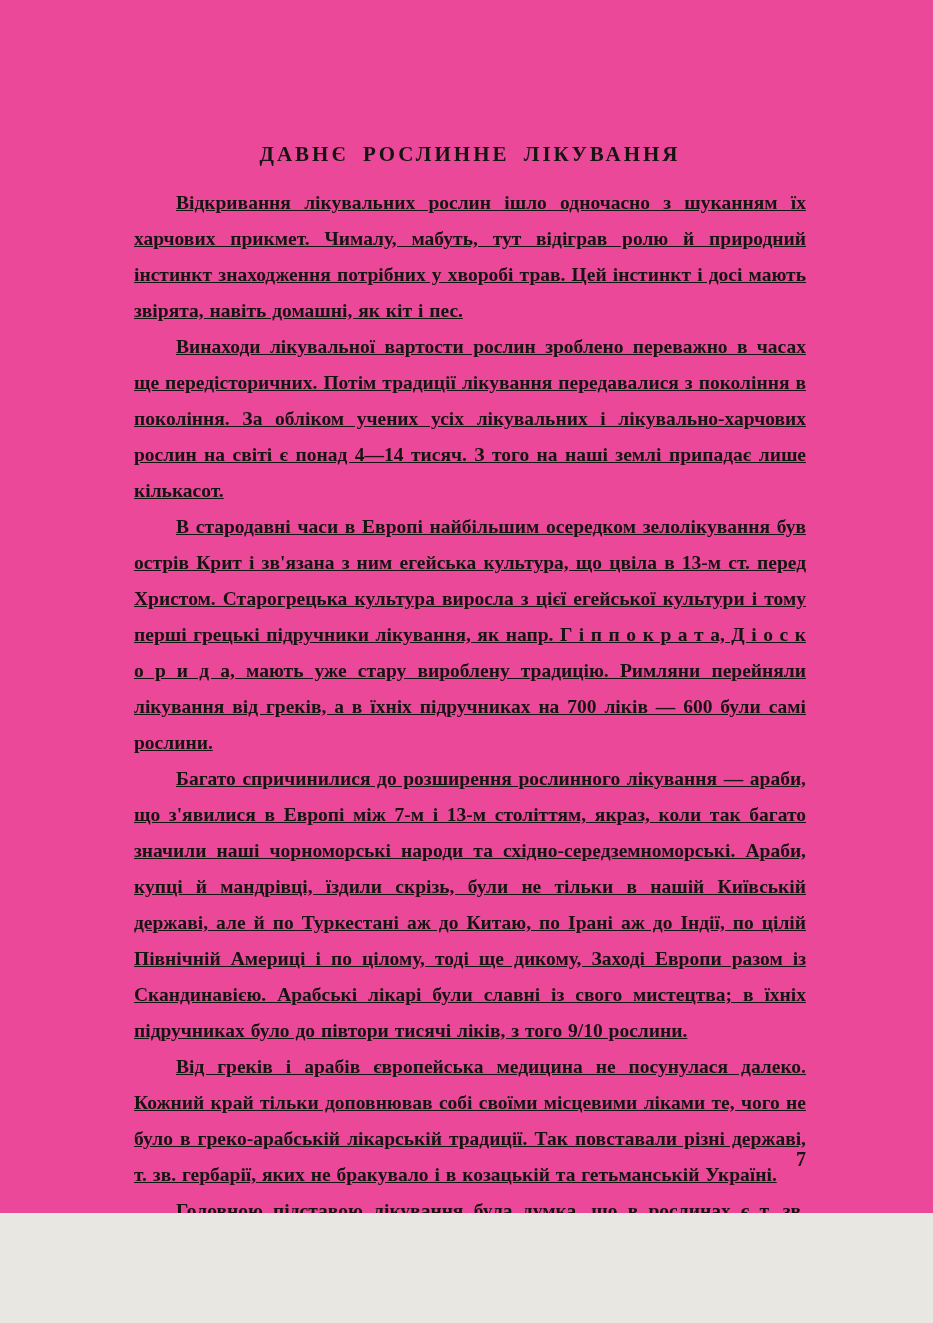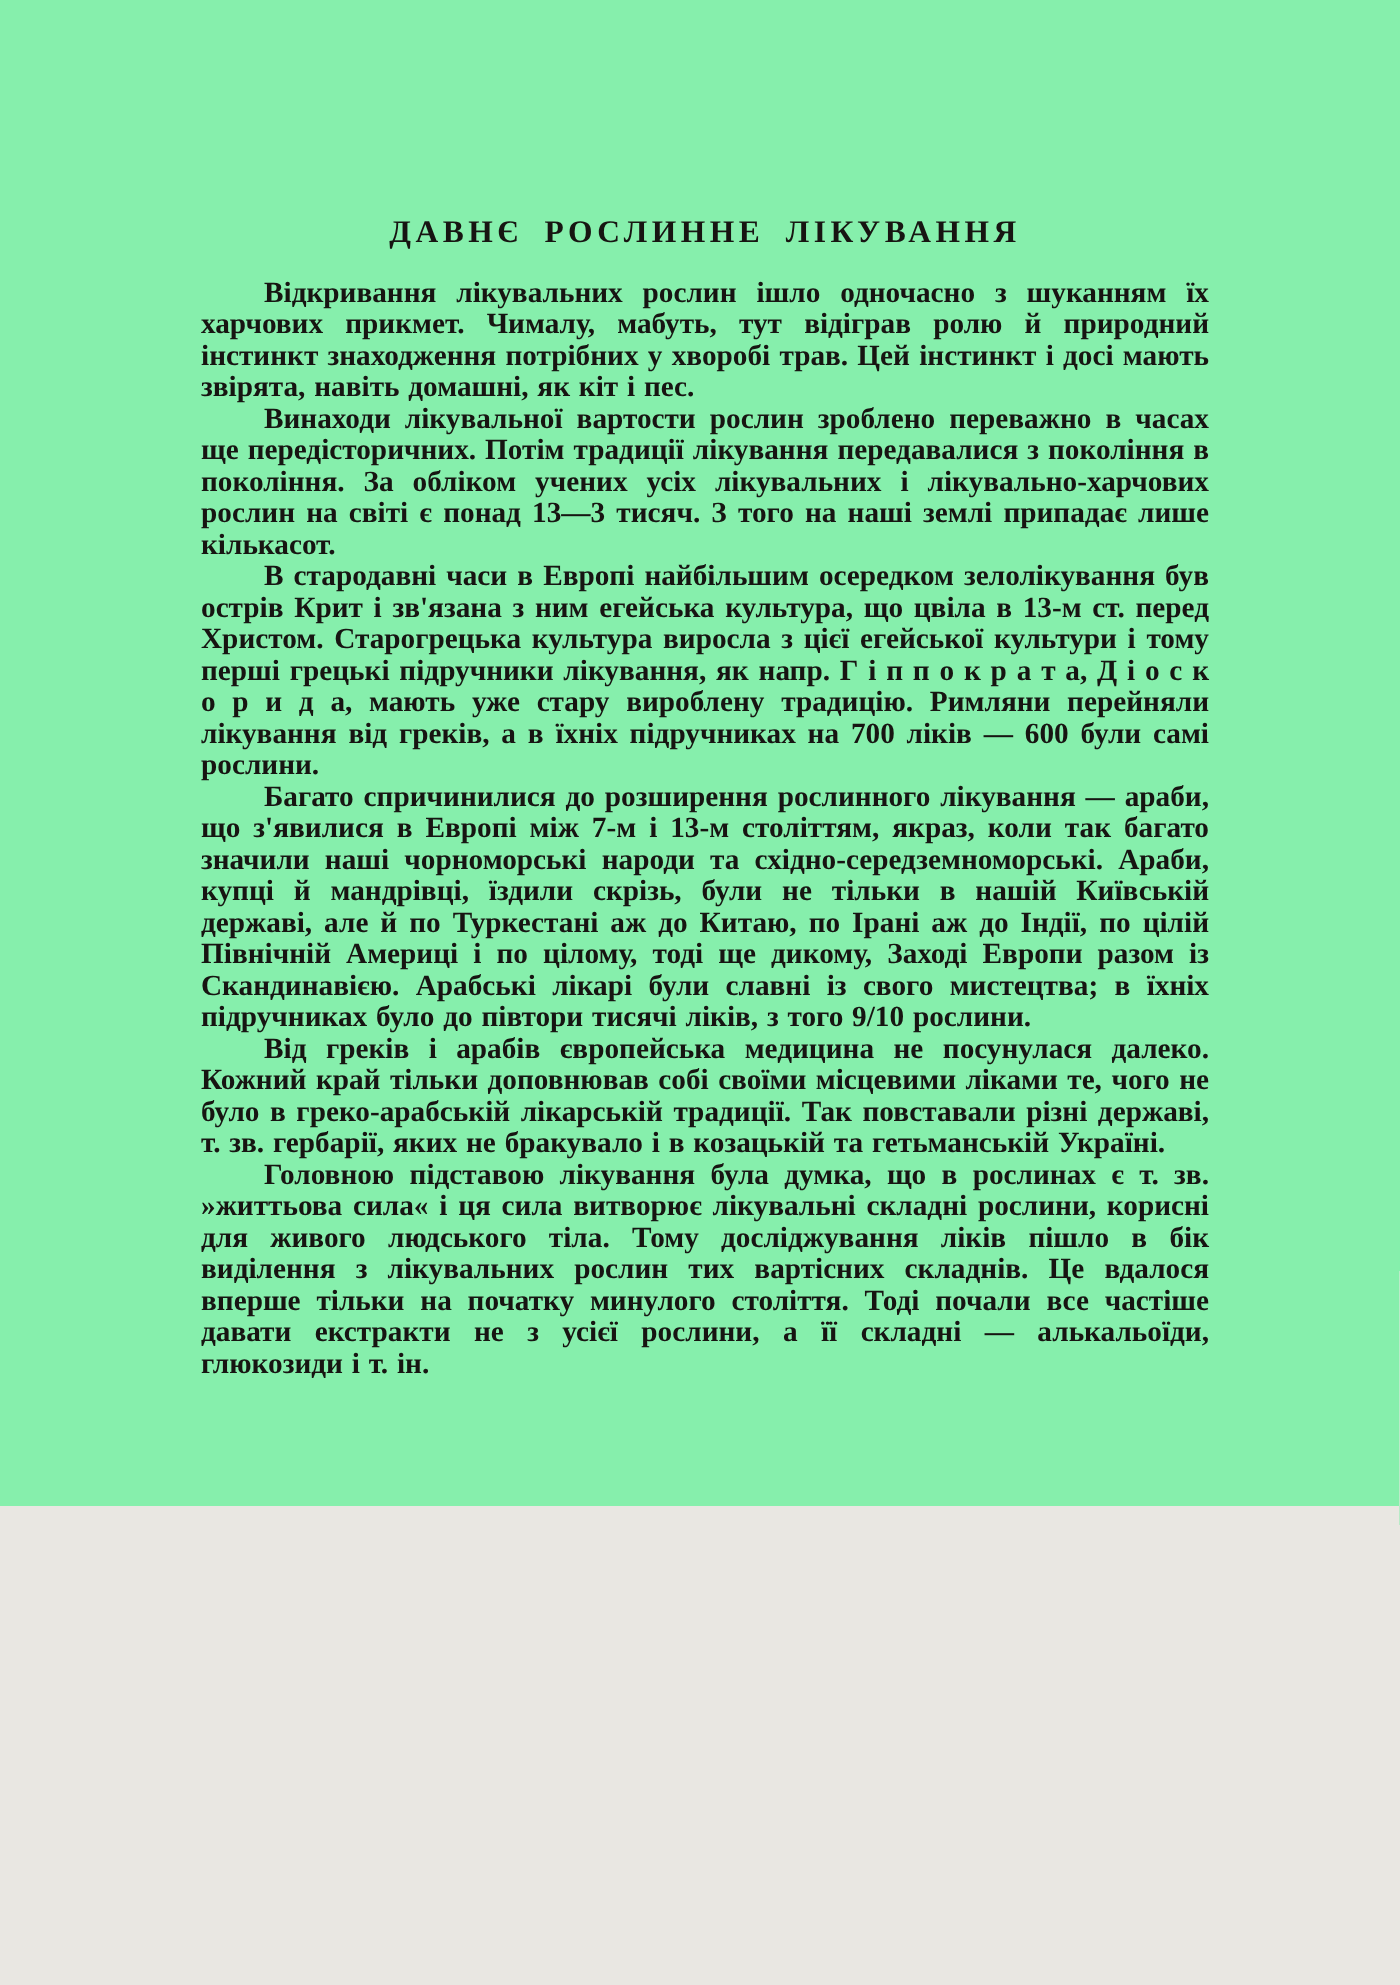--- a/index.html
+++ b/index.html
@@ -3,22 +3,22 @@
 <meta charset="utf-8">
 <style>
   html, body {
     margin: 0;
     padding: 0;
     background: #e9e7e2;
   }
   .scan-page {
     position: relative;
     width: 933px;
-    height: 1004px;
-    background: #86efac;
+    height: 1213px;
+    background: #ec4899;
     overflow: hidden;
     font-family: "Liberation Serif", "DejaVu Serif", serif;
     color: #171512;
   }
   .text-block {
     position: absolute;
     left: 134px;
     top: 142px;
     width: 672px;
   }
@@ -27,44 +27,45 @@
     font-size: 21px;
     font-weight: 700;
     letter-spacing: 3px;
     margin: 0 0 18px 0;
     word-spacing: 6px;
   }
   .doc-paragraph {
     margin: 0;
     font-size: 19.5px;
     font-weight: 700;
-    line-height: 21px;
+    line-height: 36px;
     text-align: justify;
     text-indent: 42px;
     word-spacing: 1px;
     -webkit-hyphens: none;
     hyphens: none;
+    text-decoration: underline;
   }
   .page-number {
     position: absolute;
     top: 1148px;
     left: 134px;
     width: 672px;
     text-align: right;
     font-size: 20px;
     font-weight: 700;
   }
 </style>
 </head>
 <body>
 
 <div class="scan-page">
   <div class="text-block">
     <h1 class="doc-title">ДАВНЄ РОСЛИННЕ ЛІКУВАННЯ</h1>
     <p class="doc-paragraph">Відкривання лікувальних рослин ішло одночасно з шуканням їх харчових прикмет. Чималу, мабуть, тут відіграв ролю й природний інстинкт знаходження потрібних у хворобі трав. Цей інстинкт і досі мають звірята, навіть домашні, як кіт і пес.</p>
-    <p class="doc-paragraph">Винаходи лікувальної вартости рослин зроблено переважно в часах ще передісторичних. Потім традиції лікування передавалися з покоління в покоління. За обліком учених усіх лікувальних і лікувально-харчових рослин на світі є понад 13—3 тисяч. З того на наші землі припадає лише кількасот.</p>
+    <p class="doc-paragraph">Винаходи лікувальної вартости рослин зроблено переважно в часах ще передісторичних. Потім традиції лікування передавалися з покоління в покоління. За обліком учених усіх лікувальних і лікувально-харчових рослин на світі є понад 4—14 тисяч. З того на наші землі припадає лише кількасот.</p>
     <p class="doc-paragraph">В стародавні часи в Европі найбільшим осередком зелолікування був острів Крит і зв'язана з ним егейська культура, що цвіла в 13-м ст. перед Христом. Старогрецька культура виросла з цієї егейської культури і тому перші грецькі підручники лікування, як напр. Г і п п о к р а т а,  Д і о с к о р и д а, мають уже стару вироблену традицію. Римляни перейняли лікування від греків, а в їхніх підручниках на 700 ліків — 600 були самі рослини.</p>
     <p class="doc-paragraph">Багато спричинилися до розширення рослинного лікування — араби, що з'явилися в Европі між 7-м і 13-м століттям, якраз, коли так багато значили наші чорноморські народи та східно-середземноморські. Араби, купці й мандрівці, їздили скрізь, були не тільки в нашій Київській державі, але й по Туркестані аж до Китаю, по Ірані аж до Індії, по цілій Північній Америці і по цілому, тоді ще дикому, Заході Европи разом із Скандинавією. Арабські лікарі були славні із свого мистецтва; в їхніх підручниках було до півтори тисячі ліків, з того 9/10 рослини.</p>
     <p class="doc-paragraph">Від греків і арабів європейська медицина не посунулася далеко. Кожний край тільки доповнював собі своїми місцевими ліками те, чого не було в греко-арабській лікарській традиції. Так повставали різні державі, т. зв. гербарії, яких не бракувало і в козацькій та гетьманській Україні.</p>
     <p class="doc-paragraph">Головною підставою лікування була думка, що в рослинах є т. зв. »життьова сила« і ця сила витворює лікувальні складні рослини, корисні для живого людського тіла. Тому досліджування ліків пішло в бік виділення з лікувальних рослин тих вартісних складнів. Це вдалося вперше тільки на початку минулого століття. Тоді почали все частіше давати екстракти не з усієї рослини, а її складні — алькальоїди, глюкозиди і т. ін.</p>
   </div>
   <div class="page-number">7</div>
 </div>
 
 </body></html>

